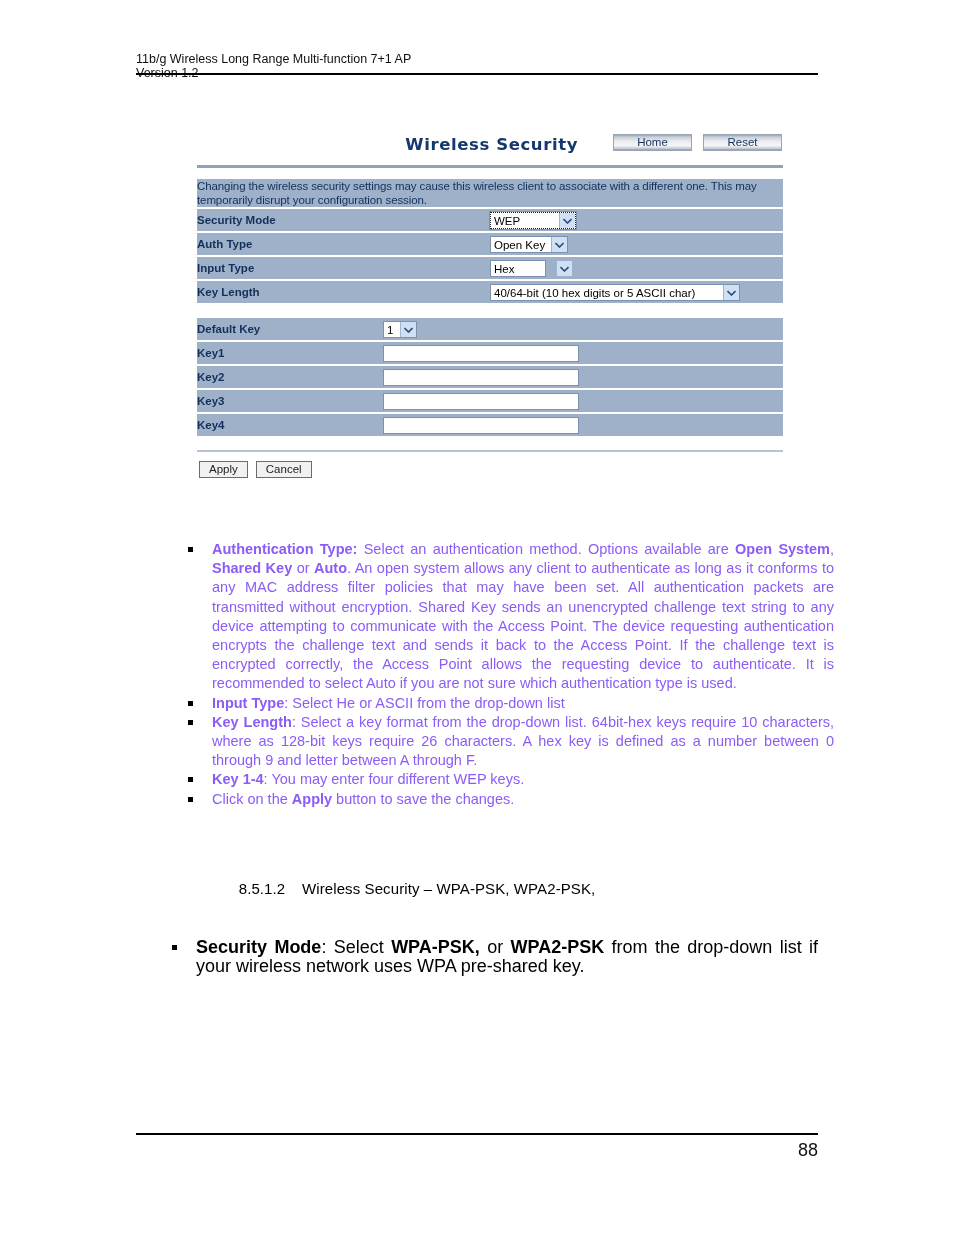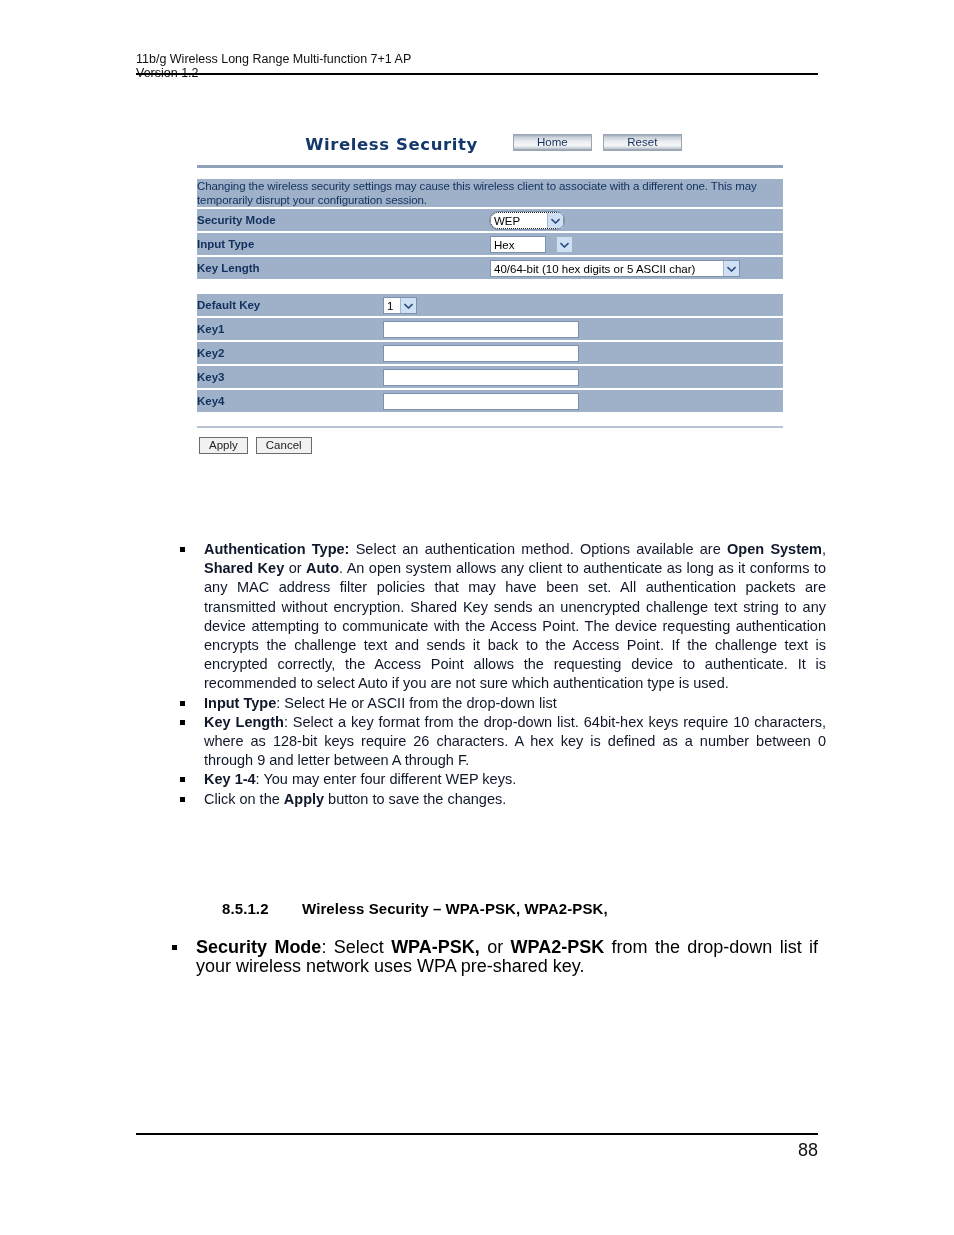--- a/index.html
+++ b/index.html
@@ -44,21 +44,21 @@
   .shot {
     position: absolute;
     left: 197px;
     top: 133px;
     width: 586px;
     background: #ffffff;
   }
   .shot-titlebar {
     display: flex;
     align-items: flex-start;
-    justify-content: center;
+    justify-content: flex-end;
     height: 30px;
     gap: 35px;
   }
   .shot-title {
     font-family: "DejaVu Sans", sans-serif;
     font-size: 16.5px;
     font-weight: bold;
     color: #13386b;
     letter-spacing: 0.6px;
     padding-left: 8px;
@@ -138,21 +138,21 @@
     width: 15px;
     height: 15px;
     background: #cfe0f4;
     border-left: 1px solid #9fb6d2;
     display: flex;
     align-items: center;
     justify-content: center;
     flex: 0 0 15px;
   }
   .sel-arrow svg { display: block; }
-  .sel-w-wep { width: 74px; border-radius: 8px; }
+  .sel-w-wep { width: 86px; }
   .sel-w-auth { width: 78px; }
   .sel-w-input { width: 56px; gap: 36px; }
   .sel-w-keylen { width: 250px; }
   .sel-w-defkey { width: 34px; }
 
   .txt {
     width: 196px;
     height: 17px;
     background: #ffffff;
     border: 1px solid #7b91ad;
@@ -178,26 +178,26 @@
     background: #f1f1f1;
     border: 1px solid #6b6b6b;
     box-sizing: border-box;
     text-align: center;
     font-family: "Liberation Sans", sans-serif;
   }
 
   
   .prose {
     position: absolute;
-    left: 168px;
+    left: 176px;
     top: 540px;
     width: 658px;
     font-size: 14.5px;
     line-height: 19.2px;
-    color: #0f172a;
+    color: #8b5cf6;
   }
   ul.bullets { list-style: none; margin: 0; padding: 0; }
   ul.bullets > li {
     position: relative;
     padding-left: 36px;
     margin-bottom: 0px;
     text-align: justify;
   }
   ul.bullets > li::before {
     content: "";
@@ -206,26 +206,27 @@
     top: 7px;
     width: 5px;
     height: 5px;
     background: #000;
   }
   .b { font-weight: bold; }
 
   h3.section {
     position: absolute;
     left: 222px;
-    top: 900px;
+    top: 880px;
     margin: 0;
     font-size: 15px;
-    font-weight: bold;
+    font-weight: normal;
     color: #000;
     letter-spacing: 0.1px;
+    text-align: center;
   }
   h3.section .num { display: inline-block; width: 80px; }
 
   .prose2 {
     position: absolute;
     left: 160px;
     top: 938px;
     width: 658px;
     font-size: 18px;
     line-height: 19.2px;
@@ -281,20 +282,33 @@
           <span class="sel-text">WEP</span>
           <span class="sel-arrow">
             <svg width="9" height="6" viewBox="0 0 9 6">
                   <path d="M0.5 1 L4.5 5 L8.5 1" fill="none" stroke="#2b4c7e" stroke-width="1.6"></path>
                 </svg>
           </span>
         </span>
       </td>
     </tr>
     <tr>
+      <td class="lbl">Auth Type</td>
+      <td class="val">
+        <span class="sel sel-w-auth">
+          <span class="sel-text">Open Key</span>
+          <span class="sel-arrow">
+            <svg width="9" height="6" viewBox="0 0 9 6">
+                  <path d="M0.5 1 L4.5 5 L8.5 1" fill="none" stroke="#2b4c7e" stroke-width="1.6"></path>
+                </svg>
+          </span>
+        </span>
+      </td>
+    </tr>
+    <tr>
       <td class="lbl">Input Type</td>
       <td class="val">
         <span class="sel sel-w-input">
           <span class="sel-text">Hex</span>
           <span class="sel-arrow">
             <svg width="9" height="6" viewBox="0 0 9 6">
                   <path d="M0.5 1 L4.5 5 L8.5 1" fill="none" stroke="#2b4c7e" stroke-width="1.6"></path>
                 </svg>
           </span>
         </span>

